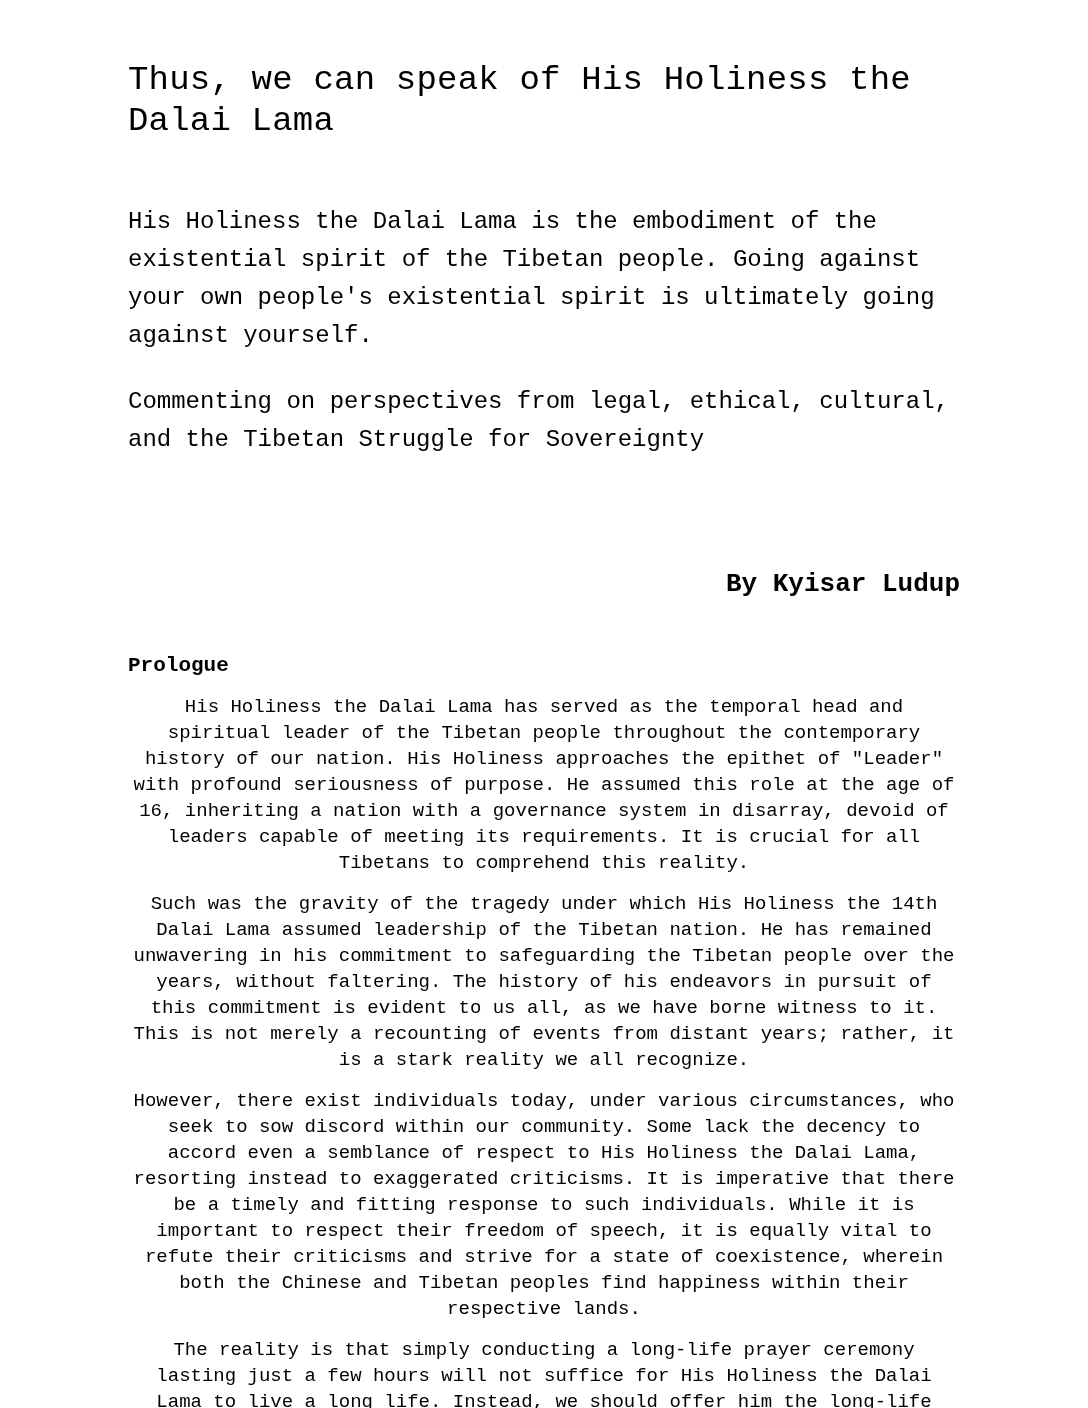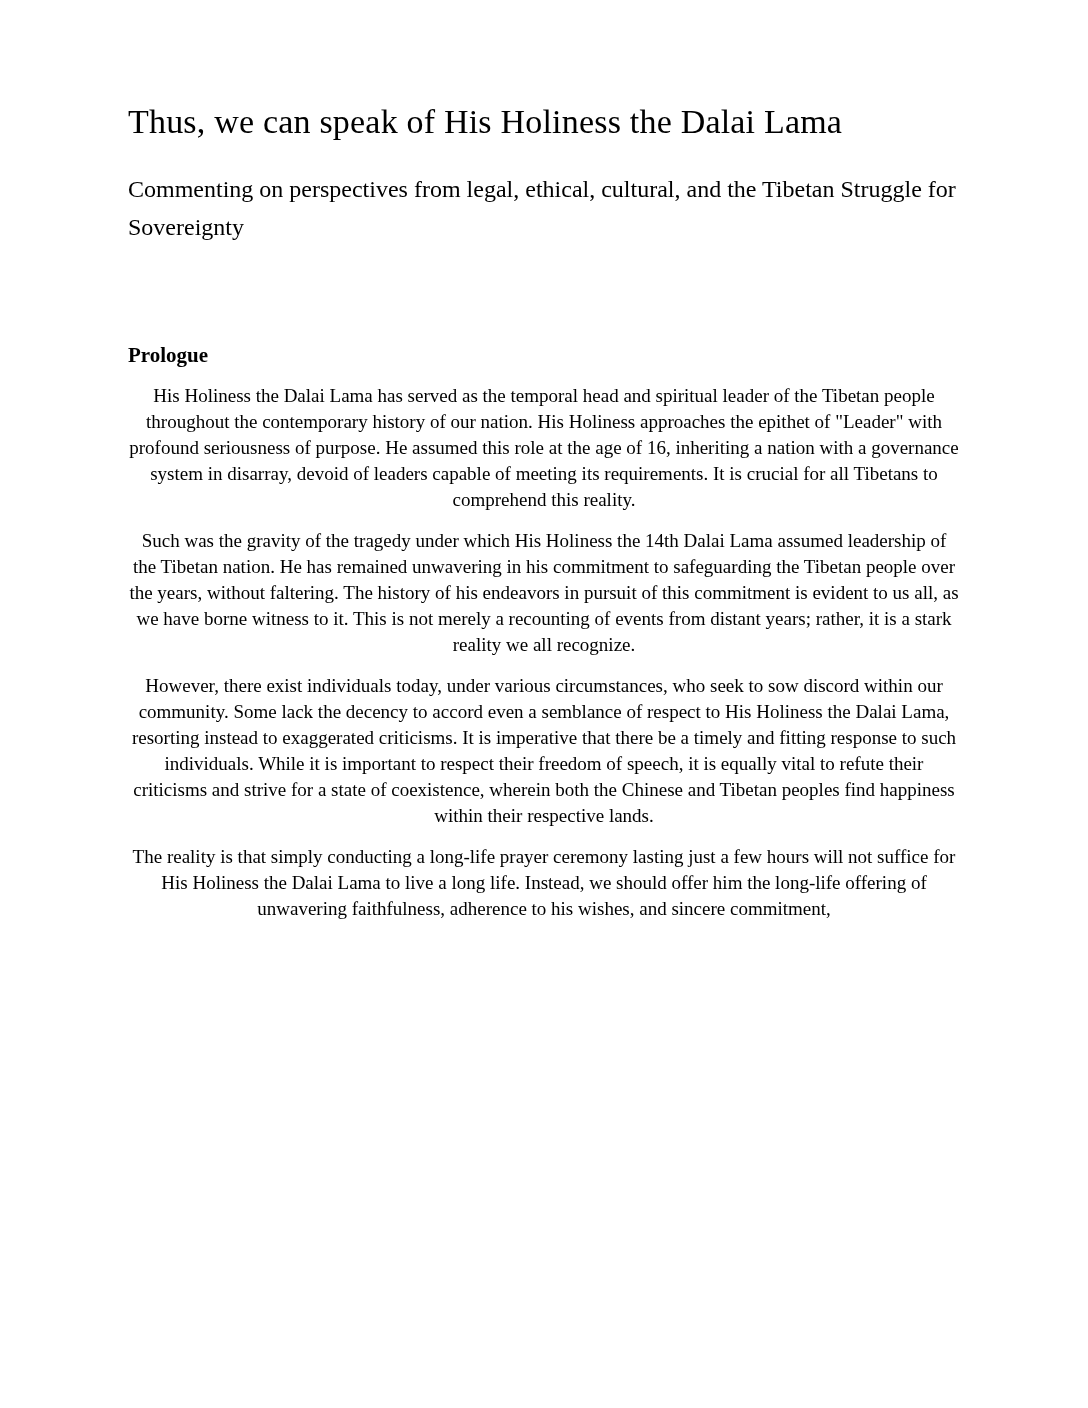--- a/index.html
+++ b/index.html
@@ -8,22 +8,23 @@
     width: 1088px;
     height: 1408px;
     overflow: hidden;
     font-family: "Liberation Serif", "DejaVu Serif", serif;
     color: #000000;
   }
   .page {
     width: 1088px;
     height: 1408px;
     background: #ffffff;
-    padding: 101px 128px 0 128px;
+    padding: 60px 128px 0 128px;
     overflow: hidden;
+    font-family: Liberation Mono, monospace;
   }
   .title {
     font-size: 34px;
     font-weight: 400;
     line-height: 41px;
     letter-spacing: 0.2px;
   }
   .lead {
     margin-top: 61px;
     font-size: 24px;
@@ -37,43 +38,45 @@
     line-height: 38px;
   }
   .byline {
     margin-top: 108px;
     font-size: 26px;
     font-weight: 700;
     line-height: 34px;
     text-align: right;
   }
   .section-heading {
-    margin-top: 96px;
+    margin-top: 52px;
     font-size: 21px;
     font-weight: 700;
     line-height: 26px;
   }
   .body-para {
     margin-top: 15px;
     font-size: 19px;
     font-weight: 400;
     line-height: 26px;
     text-align: center;
   }
 </style>
 </head>
 <body>
 
 <div class="page">
 
   <h1 class="title">Thus, we can speak of His Holiness the Dalai Lama</h1>
 
+  <p class="lead">His Holiness the Dalai Lama is the embodiment of the existential spirit of the Tibetan people. Going against your own people's existential spirit is ultimately going against yourself.</p>
 
   <p class="subject">Commenting on perspectives from legal, ethical, cultural, and the Tibetan Struggle for Sovereignty</p>
 
+  <p class="byline">By Kyisar Ludup</p>
 
   <h2 class="section-heading">Prologue</h2>
 
   <p class="body-para">His Holiness the Dalai Lama has served as the temporal head and spiritual leader of the Tibetan people throughout the contemporary history of our nation. His Holiness approaches the epithet of "Leader" with profound seriousness of purpose. He assumed this role at the age of 16, inheriting a nation with a governance system in disarray, devoid of leaders capable of meeting its requirements. It is crucial for all Tibetans to comprehend this reality.</p>
 
   <p class="body-para">Such was the gravity of the tragedy under which His Holiness the 14th Dalai Lama assumed leadership of the Tibetan nation. He has remained unwavering in his commitment to safeguarding the Tibetan people over the years, without faltering. The history of his endeavors in pursuit of this commitment is evident to us all, as we have borne witness to it. This is not merely a recounting of events from distant years; rather, it is a stark reality we all recognize.</p>
 
   <p class="body-para">However, there exist individuals today, under various circumstances, who seek to sow discord within our community. Some lack the decency to accord even a semblance of respect to His Holiness the Dalai Lama, resorting instead to exaggerated criticisms. It is imperative that there be a timely and fitting response to such individuals. While it is important to respect their freedom of speech, it is equally vital to refute their criticisms and strive for a state of coexistence, wherein both the Chinese and Tibetan peoples find happiness within their respective lands.</p>
 
   <p class="body-para">The reality is that simply conducting a long-life prayer ceremony lasting just a few hours will not suffice for His Holiness the Dalai Lama to live a long life. Instead, we should offer him the long-life offering of unwavering faithfulness, adherence to his wishes, and sincere commitment,</p>

